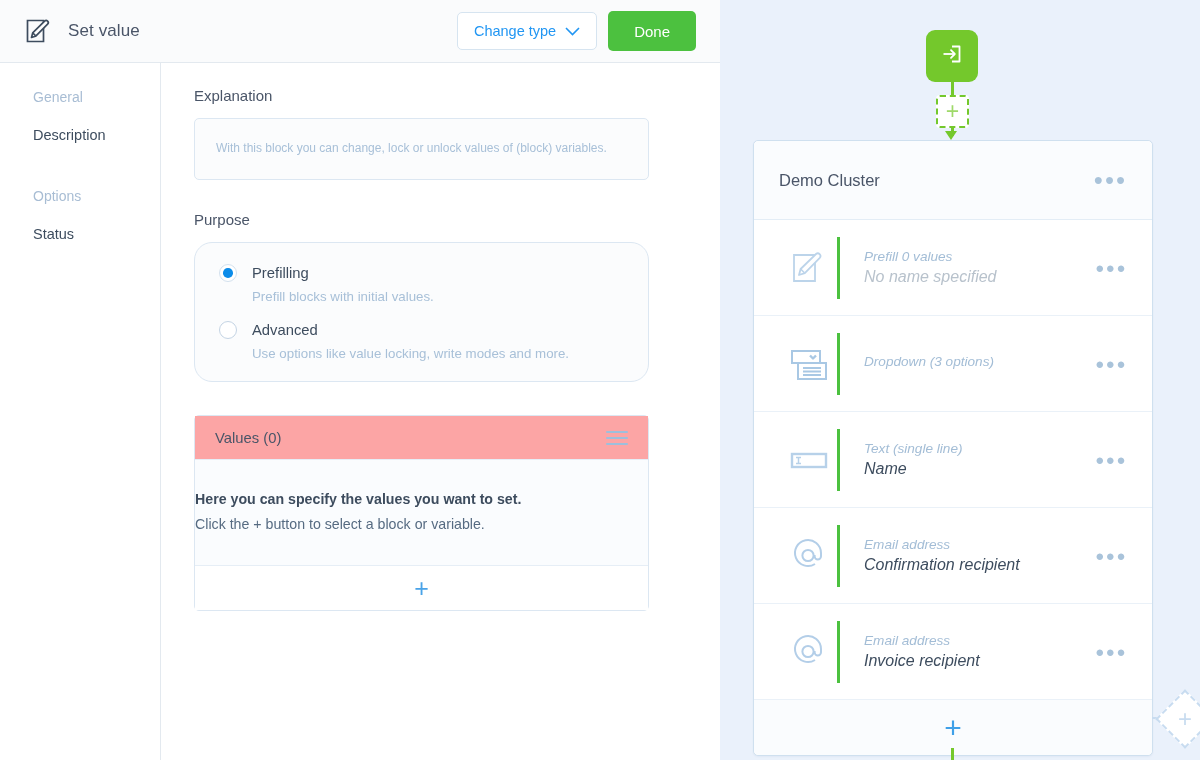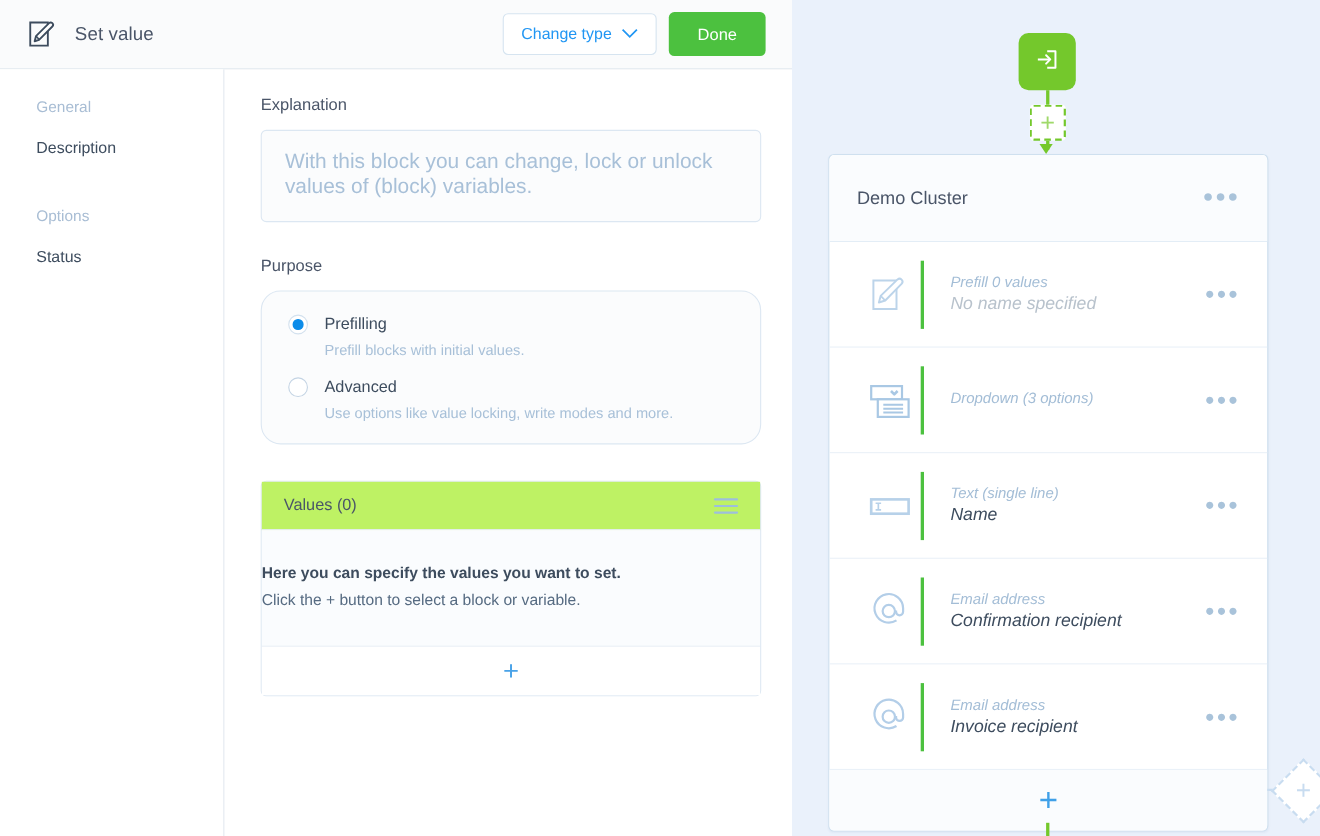--- a/index.html
+++ b/index.html
@@ -31,36 +31,36 @@
   .chev { display:block; }
   .btn-done {
     height: 40px; padding: 0 26px; background: #4cc13f;
     border: none; border-radius: 5px; color: #fff;
     font-size: 15px; font-family: inherit; cursor: pointer;
   }
 
   .body-area { display: flex; height: 697px; }
 
   .sidenav {
-    width: 204px; border-right: 1px solid #e3e9ef;
+    width: 161px; border-right: 1px solid #e3e9ef;
     padding: 26px 0 0 33px; flex: 0 0 auto; background:#fff;
   }
   .nav-group { font-size: 14px; color: #a8bdd4; margin-bottom: 22px; }
   .nav-item { font-size: 14.5px; color: #3d4c5e; margin-bottom: 45px; cursor: pointer; }
   .nav-item.last { margin-bottom: 0; }
 
   .content { flex: 1; padding: 24px 0 0 33px; }
   .section-title { font-size: 15px; color: #4a5568; font-weight: 400; margin-bottom: 14px; }
 
   .panel {
     width: 455px; border: 1px solid #dce7f2; border-radius: 5px;
     background: #fbfcfd;
   }
   .explanation { padding: 18px 21px 20px 21px; }
-  .explanation p { font-size: 19px; line-height: 22px; color: #a8c0d8; }
+  .explanation p { font-size: 12px; line-height: 22px; color: #a8c0d8; }
 
   .purpose { margin-top: 31px; }
   .purpose-panel { padding: 21px 0 20px 0; border-radius: 18px; }
   .opt { padding: 0 24px; }
   .opt-head { display: flex; align-items: center; gap: 15px; }
   .radio {
     width: 18px; height: 18px; border-radius: 50%;
     border: 1.6px solid #c4d4e4; background: #fff;
     flex: 0 0 auto; position: relative; cursor: pointer;
   }
@@ -70,21 +70,21 @@
     border-radius: 50%; background: #0c8ce9;
   }
   .opt-label { font-size: 14.8px; color: #3d4c5e; }
   .opt-sub { font-size: 13.3px; color: #a8c0d8; margin: 7px 0 0 33px; }
   .opt.second { margin-top: 17px; }
 
   .values { margin-top: 33px; }
   .values-panel { width: 455px; border: 1px solid #dce7f2; border-radius: 5px; background:#fff; }
   .values-head {
     height: 44px; display: flex; align-items: center;
-    padding: 0 20px; border-bottom: 1px solid #e6eef6; background:#bef264;
+    padding: 0 20px; border-bottom: 1px solid #e6eef6; background:#fca5a5;
   }
   .values-head-label { font-size: 14.8px; color: #4a5568; }
   .hamburger { margin-left: auto; display:flex; flex-direction: column; gap: 4px; cursor:pointer; }
   .hamburger i { display:block; width: 22px; height: 2px; background: #9dbfdc; border-radius:1px; }
   .values-empty {
     background: #fafcfe; padding: 31px 0 33px 0; text-align: left;
     border-bottom: 1px solid #e6eef6;
   }
   .values-empty .l1 { font-size: 14.2px; font-weight: 700; color: #3d4c5e; margin-bottom: 9px; }
   .values-empty .l2 { font-size: 14.2px; color: #566b82; }

